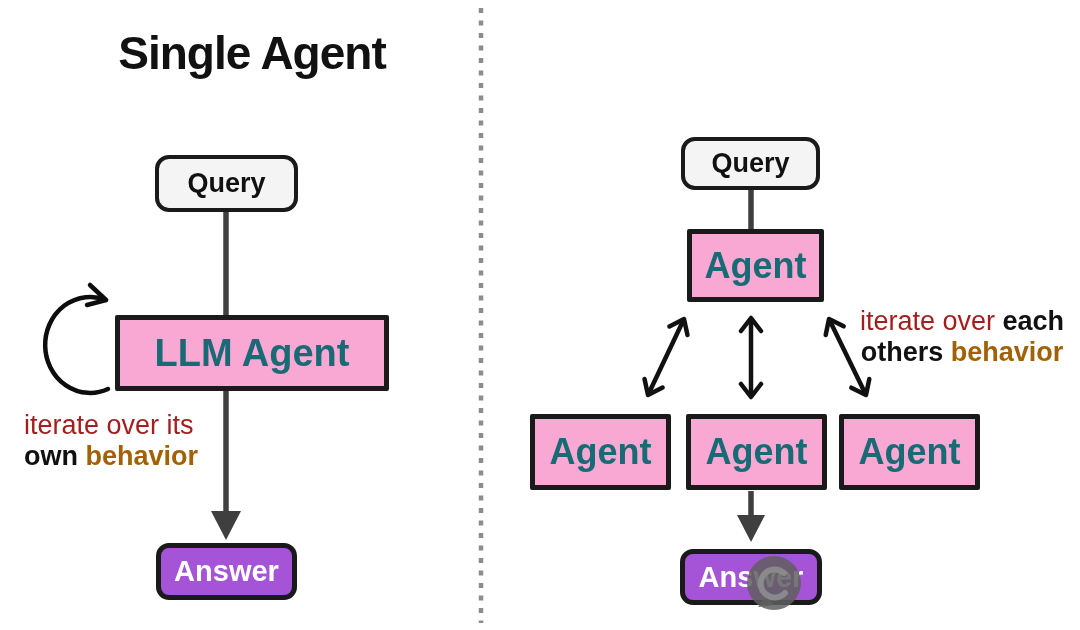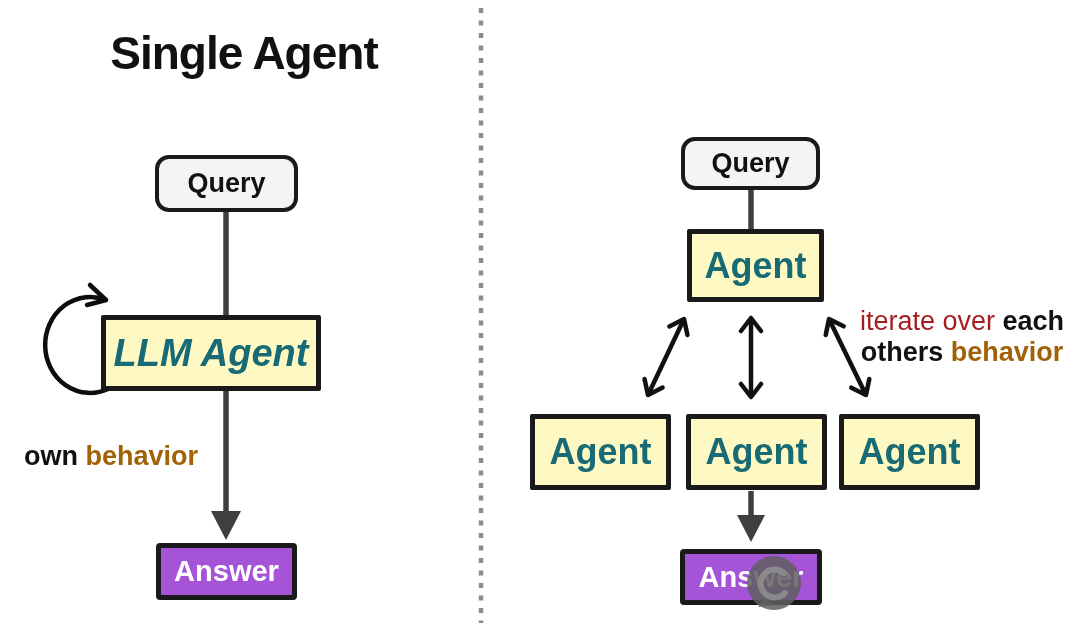--- a/index.html
+++ b/index.html
@@ -7,29 +7,29 @@
     position:relative;width:1080px;height:630px;background:#ffffff;
     font-family:"Liberation Sans",sans-serif;overflow:hidden;
   }
   .abs{position:absolute;}
   .title{
     font-size:46px;font-weight:700;color:#111;letter-spacing:-1px;
     text-align:center;white-space:nowrap;
   }
   .node{
     position:absolute;display:flex;align-items:center;justify-content:center;
-    box-sizing:border-box;border:5px solid #1a1a1a;background:#fef9c3;
+    box-sizing:border-box;border:5px solid #1a1a1a;background:#f9a8d4;
     font-weight:700;color:#186a75;white-space:nowrap;
   }
   .query{
     background:#f4f4f4;border-width:4px;border-radius:14px;
     color:#111;font-size:27px;
   }
   .answer{
-    background:#a554d8;border-radius:4px;color:#ffffff;font-size:29px;
+    background:#a554d8;border-radius:13px;color:#ffffff;font-size:29px;
   }
   .agent-main{font-size:38px;border-radius:2px;}
   .agent{font-size:36px;border-radius:2px;}
   .annot{
     position:absolute;font-size:27px;line-height:31px;color:#a41e1e;
     white-space:nowrap;
   }
   .annot .blk{color:#111;font-weight:700;}
   .annot .red-b{color:#a16207;font-weight:700;}
   #svg-layer{position:absolute;left:0;top:0;}
@@ -63,32 +63,32 @@
     <line x1="751" y1="189" x2="751" y2="231" stroke="#3f3f3f" stroke-width="5.5"></line>
 
     <line x1="684" y1="319" x2="648" y2="395" stroke="#111111" stroke-width="4.5" marker-start="url(#chev)" marker-end="url(#chev)"></line>
     <line x1="751" y1="318" x2="751" y2="397" stroke="#111111" stroke-width="4.5" marker-start="url(#chev)" marker-end="url(#chev)"></line>
     <line x1="829" y1="319" x2="866" y2="395" stroke="#111111" stroke-width="4.5" marker-start="url(#chev)" marker-end="url(#chev)"></line>
 
     <line x1="751" y1="491" x2="751" y2="517" stroke="#3f3f3f" stroke-width="5.5"></line>
     <polygon points="737,515 765,515 751,542" fill="#3f3f3f"></polygon>
   </svg>
 
-  <div class="abs title" style="left:12px;top:26px;width:464px;">Single Agent</div>
+  <div class="abs title" style="left:20px;top:26px;width:464px;">Single Agent</div>
 
   <div class="node query" style="left:155px;top:155px;width:143px;height:57px;">
     <span>Query</span>
   </div>
 
-  <div class="node agent-main" style="left:101px;top:315px;width:220px;height:76px;font-style:italic;">
+  <div class="node agent-main" style="left:115px;top:315px;width:274px;height:76px;">
     <span>LLM Agent</span>
   </div>
 
   <div class="annot" style="left:24px;top:410px;">
-    <br>
+    <span>iterate over its</span><br>
     <span class="blk">own</span>
     <span class="red-b">behavior</span>
   </div>
 
   <div class="node answer" style="left:156px;top:543px;width:141px;height:57px;">
     <span>Answer</span>
   </div>
 
   <div class="node query" style="left:681px;top:137px;width:139px;height:53px;">
     <span>Query</span>

